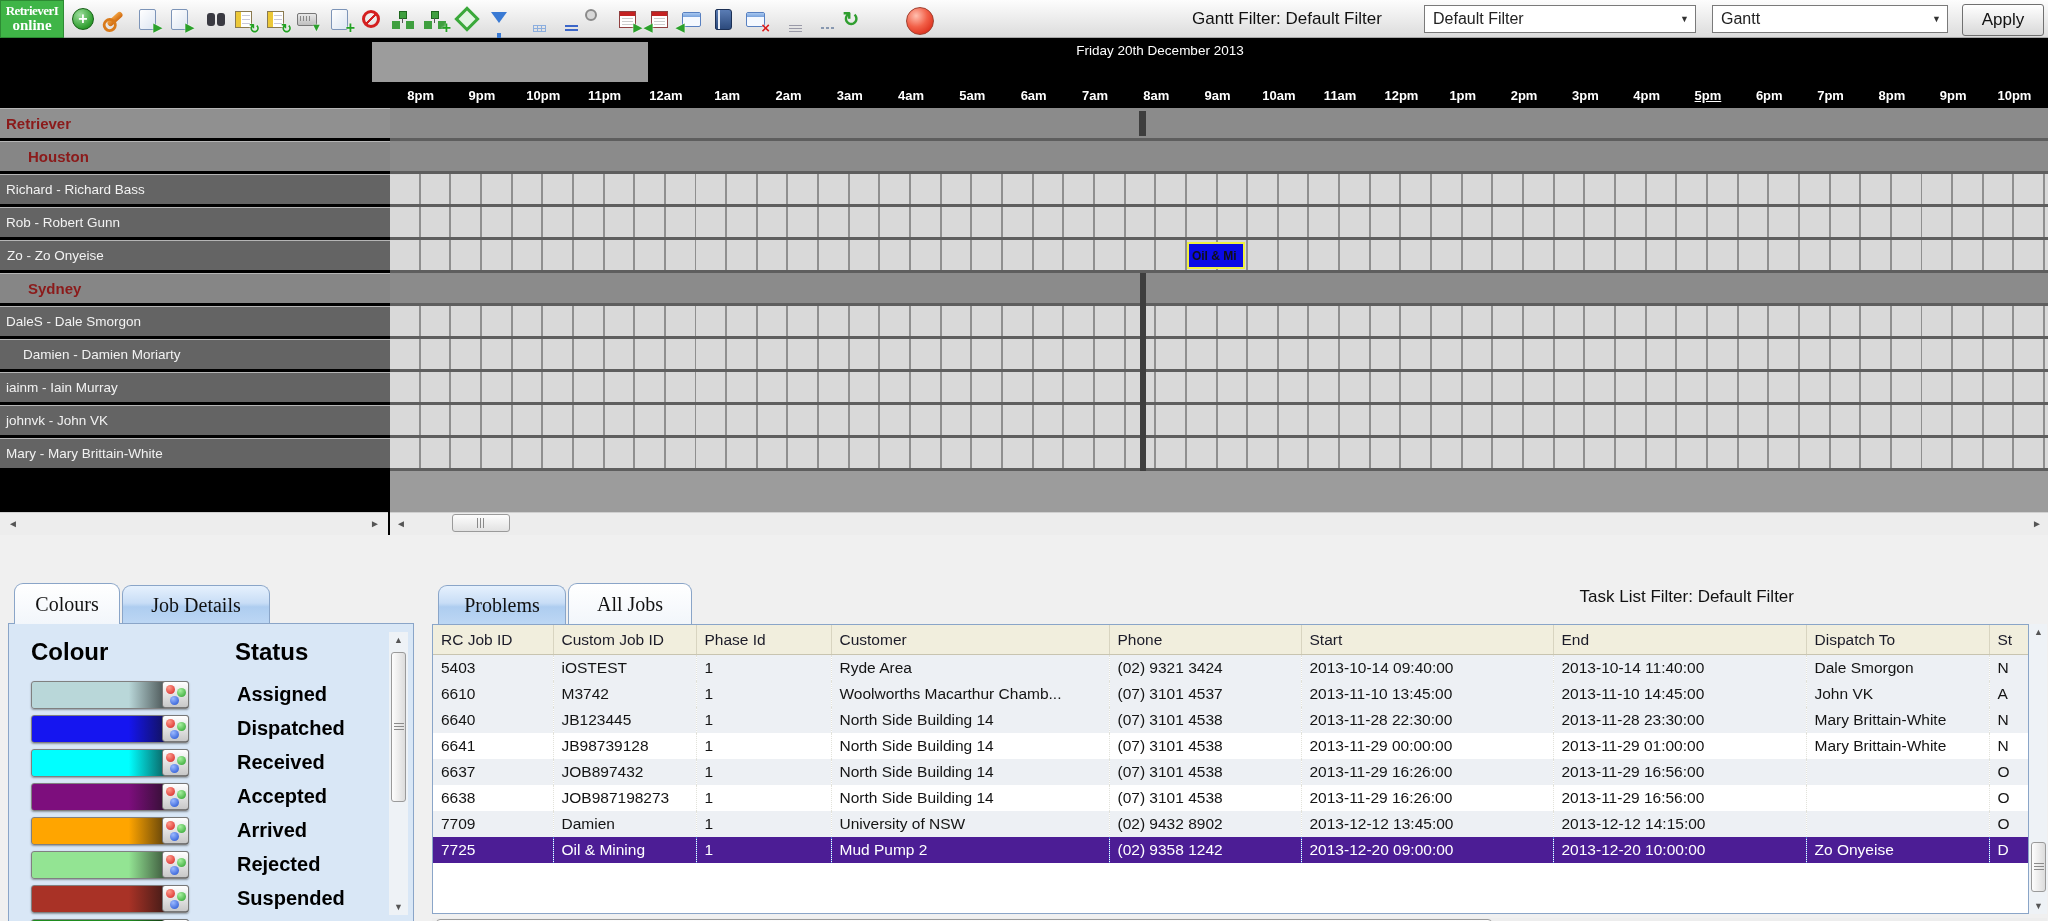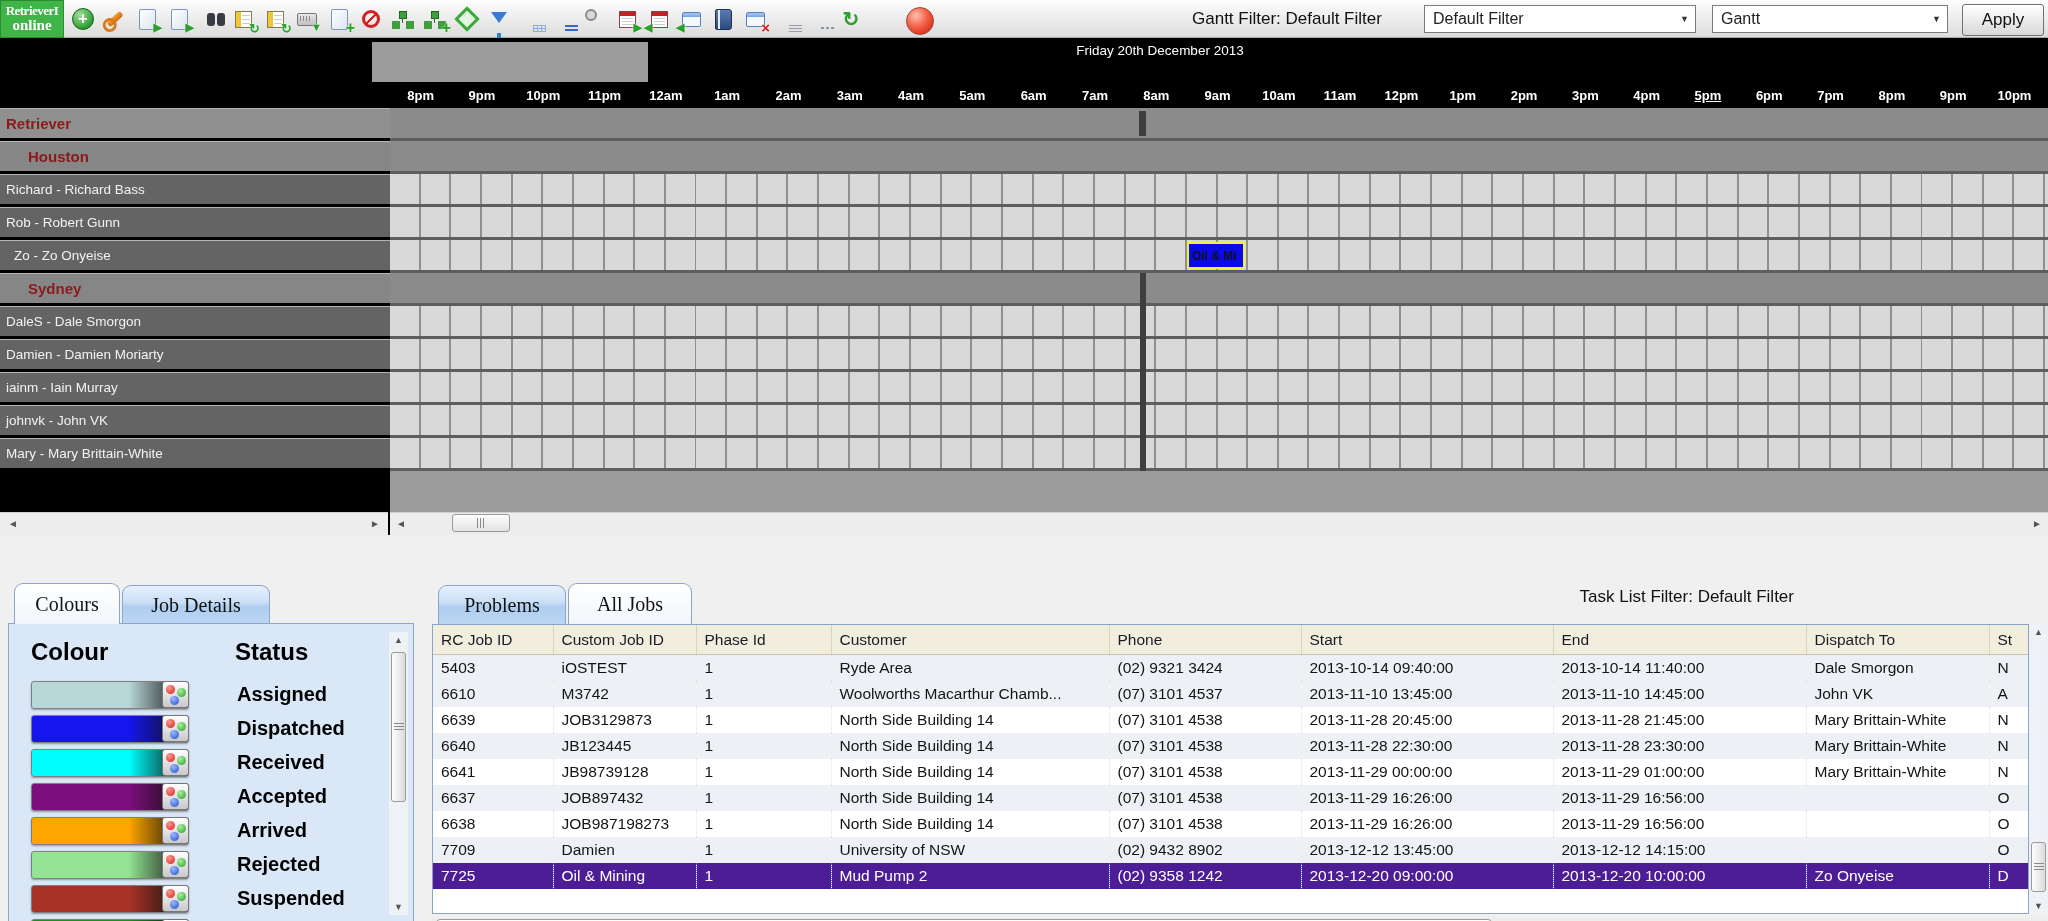--- a/index.html
+++ b/index.html
@@ -265,27 +265,27 @@
       </div>
     <div id="g-rows">
         <div class="g-label group" style="top: 70px; background: rgb(144, 144, 144); padding-left: 6px;">Retriever</div>
         <div class="g-track group" style="top: 70px;"></div>
         <div class="g-label group" style="top: 103px; background: rgb(134, 134, 134); padding-left: 28px;">Houston</div>
         <div class="g-track group" style="top: 103px;"></div>
         <div class="g-label person" style="top: 136px; padding-left: 6px;">Richard - Richard Bass</div>
         <div class="g-track person" style="top: 136px;"></div>
         <div class="g-label person" style="top: 169px; padding-left: 6px;">Rob - Robert Gunn</div>
         <div class="g-track person" style="top: 169px;"></div>
-        <div class="g-label person" style="top: 202px; padding-left: 14px;">Zo - Zo Onyeise</div>
+        <div class="g-label person" style="top: 202px; padding-left: 7px;">Zo - Zo Onyeise</div>
         <div class="g-track person" style="top: 202px;"></div>
         <div class="g-label group" style="top: 235px; background: rgb(134, 134, 134); padding-left: 28px;">Sydney</div>
         <div class="g-track group" style="top: 235px;"></div>
         <div class="g-label person" style="top: 268px; padding-left: 6px;">DaleS - Dale Smorgon</div>
         <div class="g-track person" style="top: 268px;"></div>
-        <div class="g-label person" style="top: 301px; padding-left: 6px; text-align: right;">Damien - Damien Moriarty</div>
+        <div class="g-label person" style="top: 301px; padding-left: 23px; text-align: right;">Damien - Damien Moriarty</div>
         <div class="g-track person" style="top: 301px;"></div>
         <div class="g-label person" style="top: 334px; padding-left: 6px;">iainm - Iain Murray</div>
         <div class="g-track person" style="top: 334px;"></div>
         <div class="g-label person" style="top: 367px; padding-left: 6px;">johnvk - John VK</div>
         <div class="g-track person" style="top: 367px;"></div>
         <div class="g-label person" style="top: 400px; padding-left: 6px;">Mary - Mary Brittain-White</div>
         <div class="g-track person" style="top: 400px;"></div>
       </div>
     <div id="g-filler"></div>
     <div id="now-tick" style="left: 1139.15px; top: 73px; width: 7px; height: 25px;"></div>
@@ -447,31 +447,20 @@
               <td>6610</td>
               <td>M3742</td>
               <td>1</td>
               <td>Woolworths Macarthur Chamb...</td>
               <td>(07) 3101 4537</td>
               <td>2013-11-10 13:45:00</td>
               <td>2013-11-10 14:45:00</td>
               <td>John VK</td>
               <td>A</td>
             </tr>
-            <tr class="even">
-              <td>6639</td>
-              <td>JOB3129873</td>
-              <td>1</td>
-              <td>North Side Building 14</td>
-              <td>(07) 3101 4538</td>
-              <td>2013-11-28 20:45:00</td>
-              <td>2013-11-28 21:45:00</td>
-              <td>Mary Brittain-White</td>
-              <td>N</td>
-            </tr>
             <tr class="odd">
               <td>6640</td>
               <td>JB123445</td>
               <td>1</td>
               <td>North Side Building 14</td>
               <td>(07) 3101 4538</td>
               <td>2013-11-28 22:30:00</td>
               <td>2013-11-28 23:30:00</td>
               <td>Mary Brittain-White</td>
               <td>N</td>

